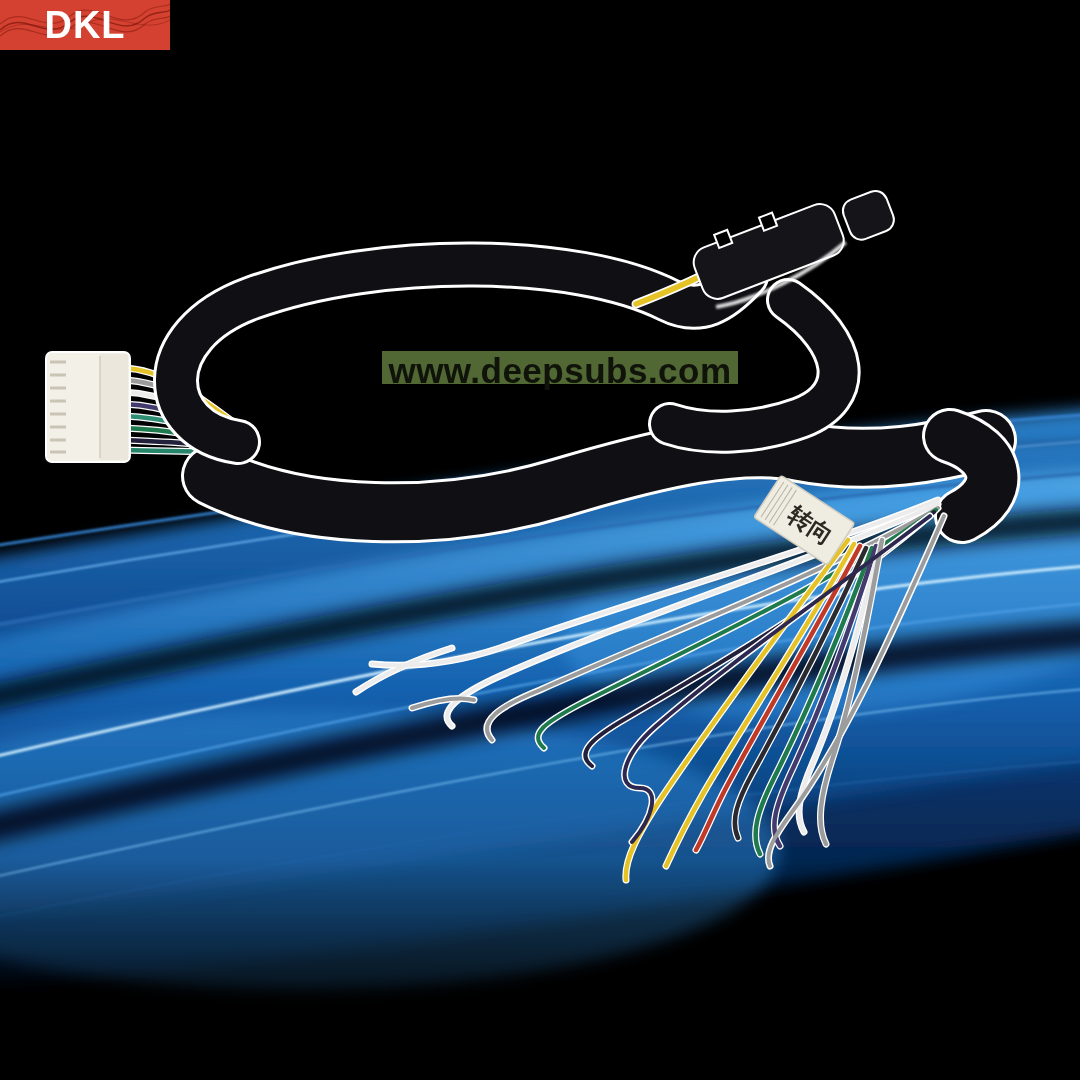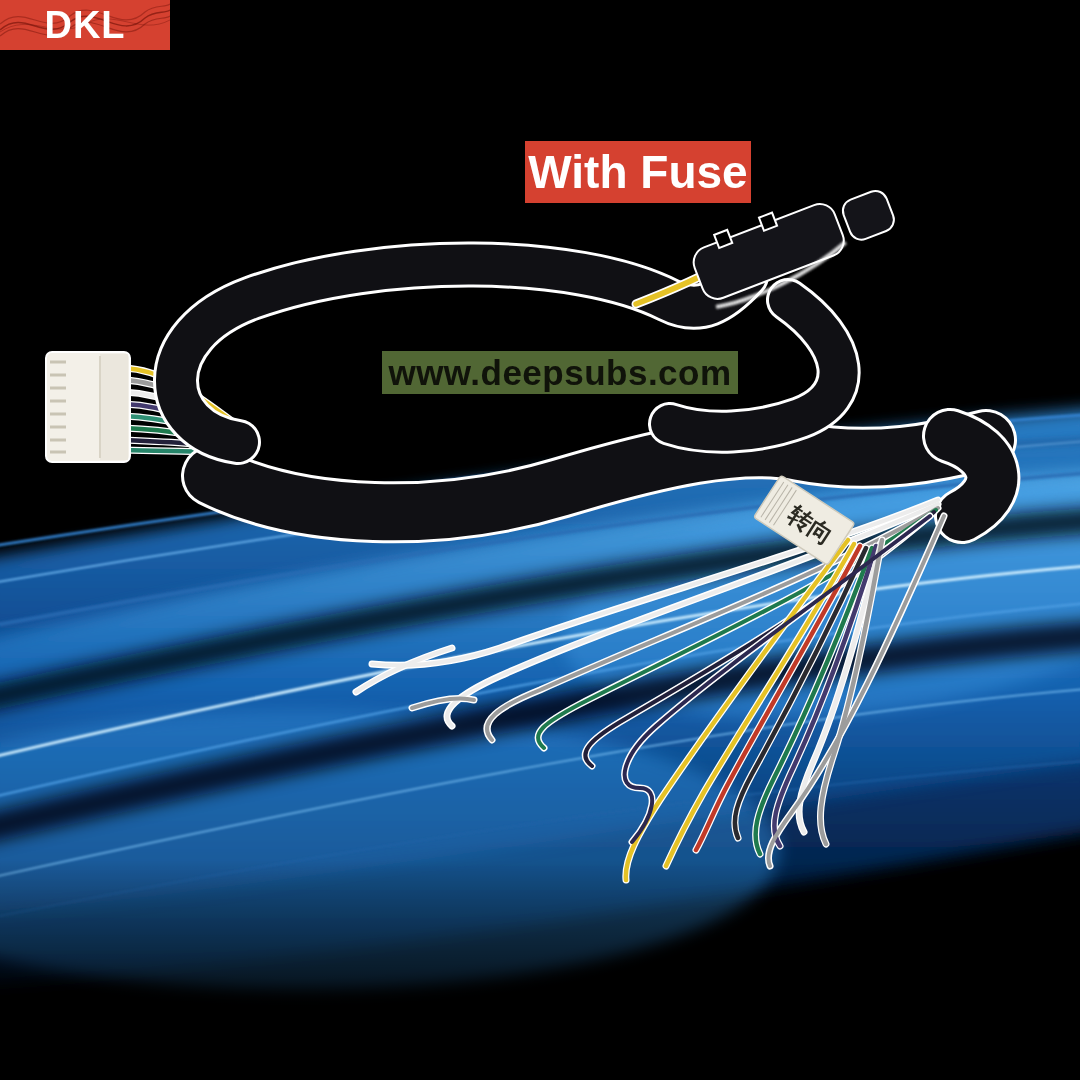--- a/index.html
+++ b/index.html
@@ -17,23 +17,23 @@
     position:relative;z-index:2;color:#ffffff;font-weight:bold;font-size:38px;
     letter-spacing:1px;line-height:50px;
   }
   .brand-banner svg{position:absolute;inset:0;z-index:1;}
   .fuse-label{
     position:absolute;left:525px;top:141px;width:226px;height:62px;
     background:#d54130;color:#fff;font-weight:bold;font-size:46px;
     display:flex;align-items:center;justify-content:center;white-space:nowrap;
   }
   .watermark{
-    position:absolute;left:382px;top:351px;width:356px;height:43px;
+    position:absolute;left:382px;top:351px;width:356px;height:33px;
     background:rgba(104,132,66,0.78);color:#10130a;font-weight:bold;
-    font-size:35px;display:flex;align-items:center;justify-content:center;
+    font-size:35px;display:flex;align-items:flex-start;justify-content:center;
     white-space:nowrap;letter-spacing:0.5px;
   }
 </style>
 </head>
 <body>
 
 <div class="stage">
 
   <svg class="scene" viewBox="0 0 1080 1080">
     <defs>
@@ -208,23 +208,20 @@
         </g>
       </g>
 
     </g>
   </svg>
 
   <div class="watermark">
     <span>www.deepsubs.com</span>
   </div>
 
-  <div class="fuse-label">
-    <span>With Fuse</span>
-  </div>
 
   <div class="brand-banner">
     <svg viewBox="0 0 170 50">
       <g fill="none" stroke="#7a150c">
         <path d="M0,30 C25,8 45,44 70,22 C95,2 120,42 145,18 C155,10 165,14 170,10" stroke-width="1.4" opacity="0.7"></path>
         <path d="M0,36 C25,14 45,50 70,28 C95,8 120,48 145,24 C155,16 165,20 170,16" stroke-width="1.2" opacity="0.5"></path>
         <path d="M0,24 C25,2 45,38 70,16 C95,-4 120,36 145,12 C155,4 165,8 170,4" stroke-width="1.2" opacity="0.45"></path>
         <path d="M0,32 C30,12 55,40 85,24 C115,8 140,36 170,20" stroke-width="1" opacity="0.4"></path>
       </g>
     </svg>

